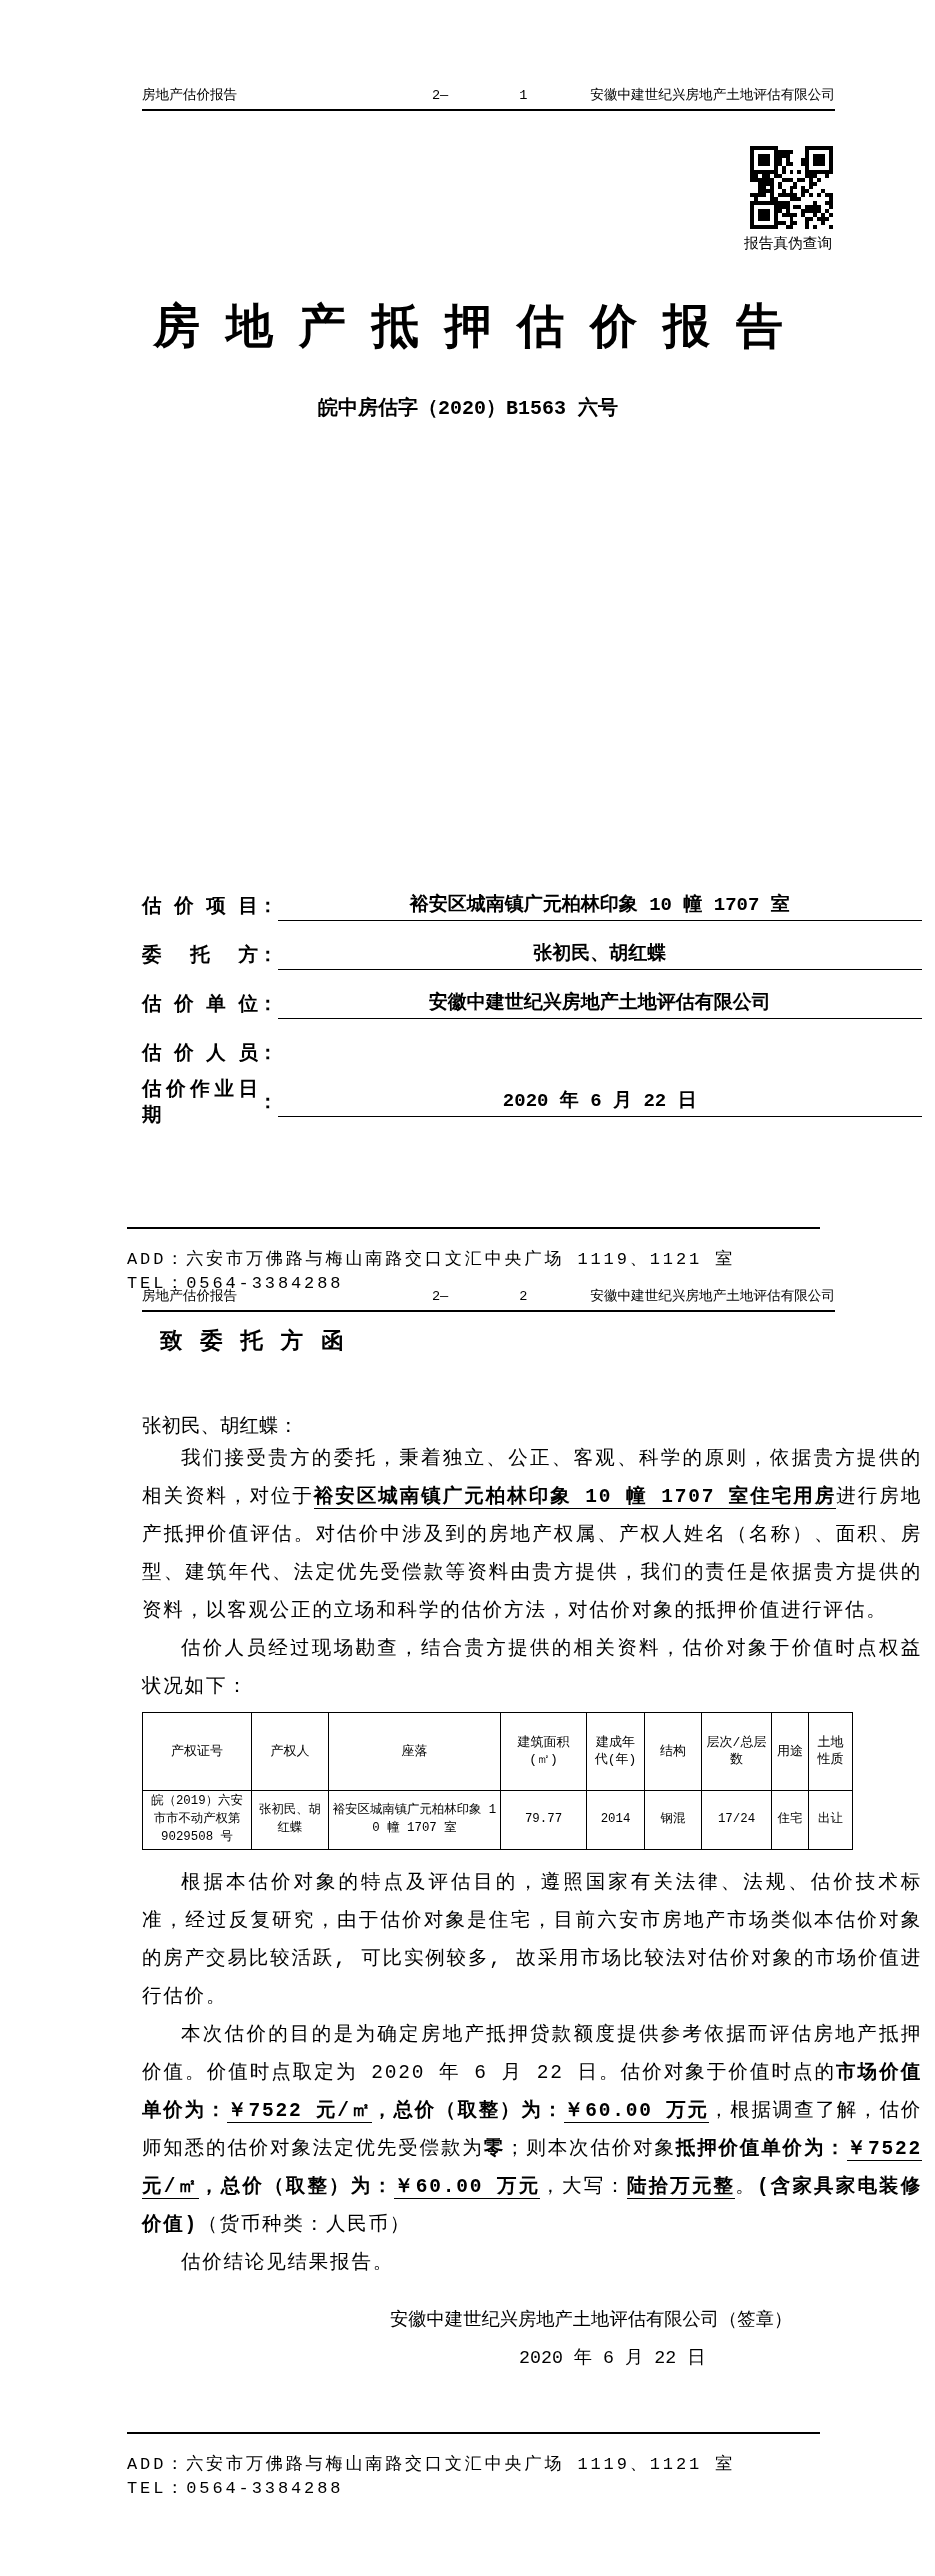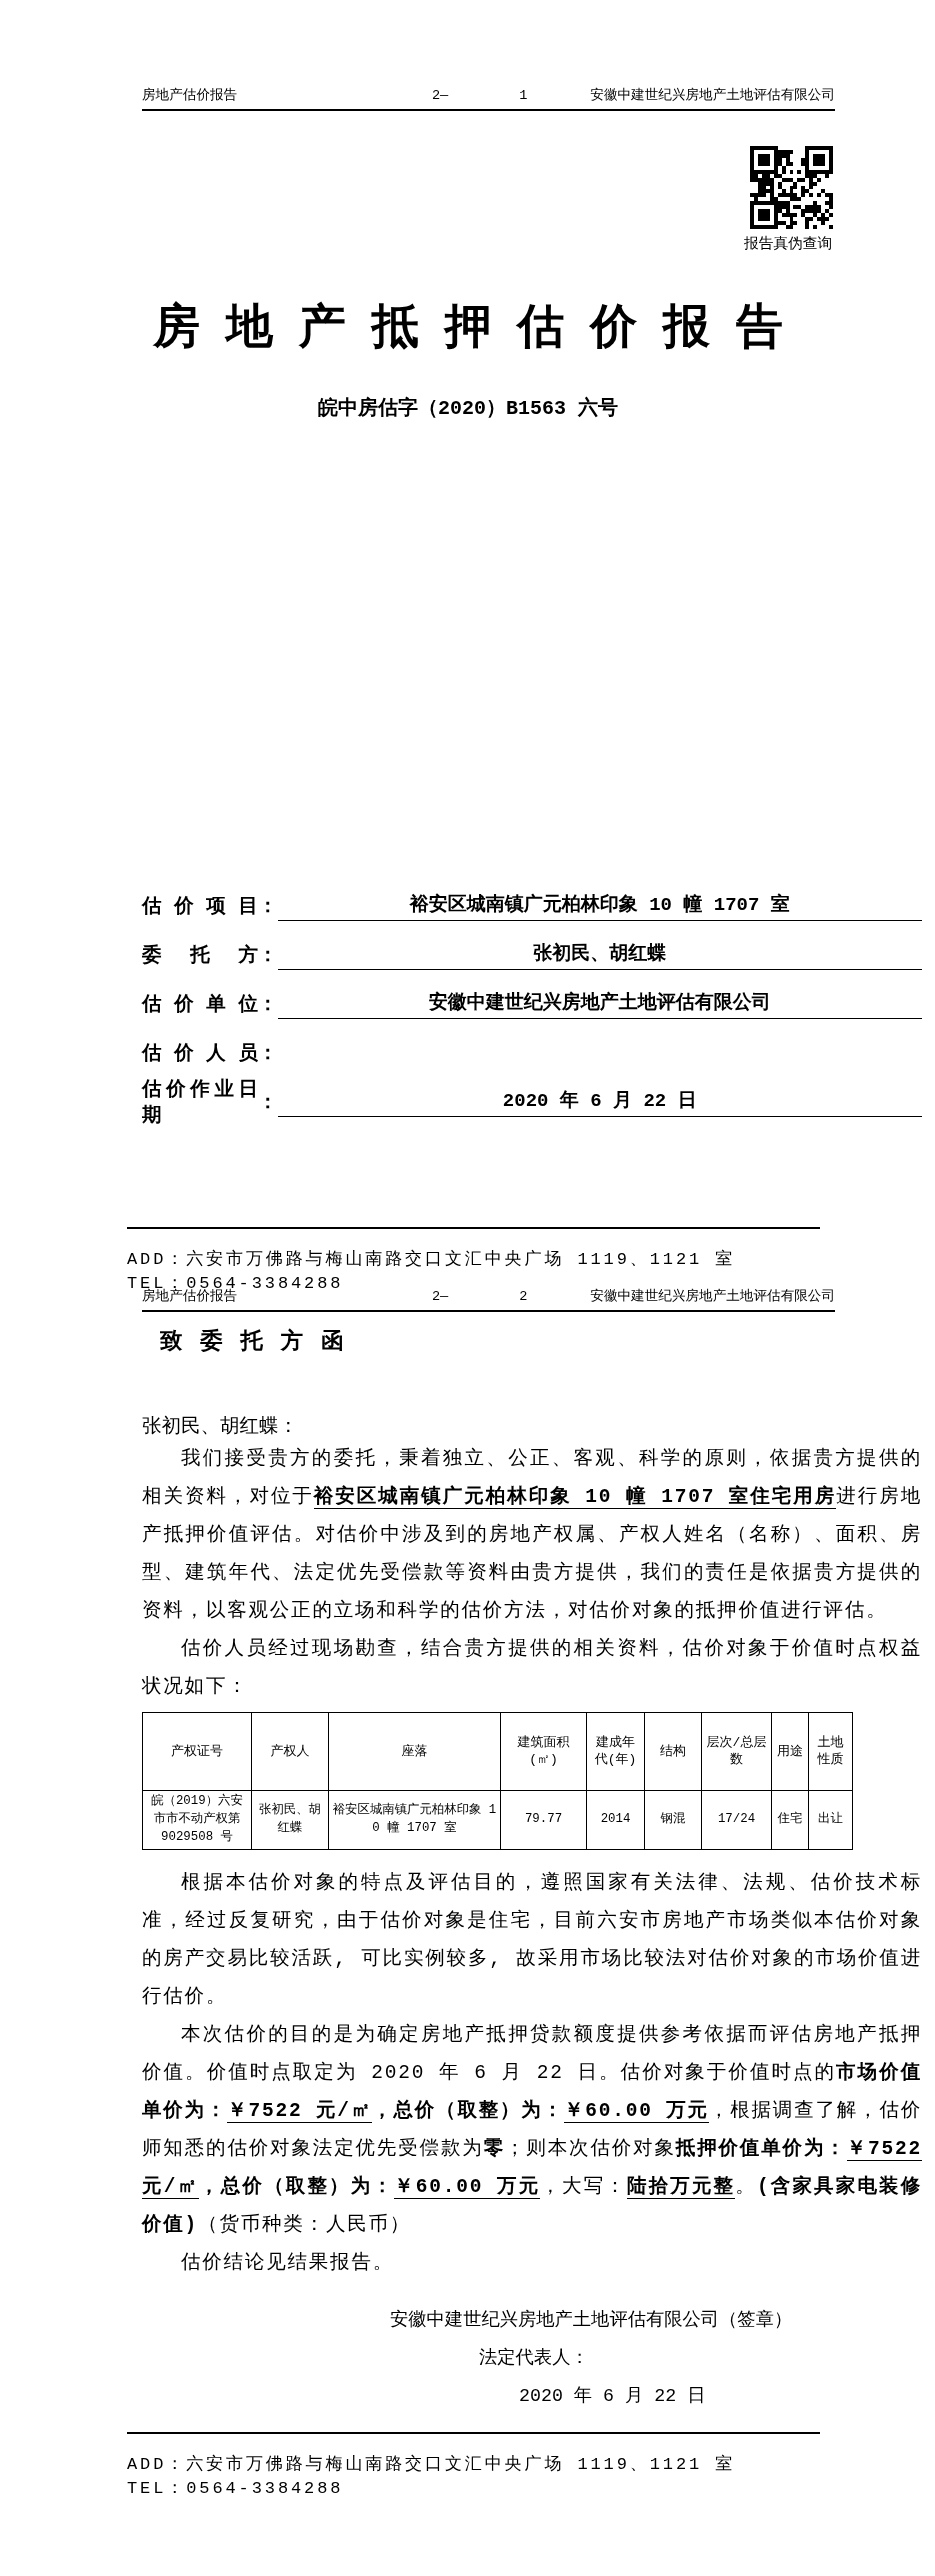--- a/index.html
+++ b/index.html
@@ -351,21 +351,20 @@
   </table>
 
   <div class="flow" style="top:1864px;">
     <p><span>根据本估价对象的特点及评估目的，遵照国家有关法律、法规、估价技术标准，经过反复研究，由于估价对象是住宅，目前六安市房地产市场类似本估价对象的房产交易比较活跃, 可比实例较多, 故采用市场比较法对估价对象的市场价值进行估价。</span></p>
     <p><span>本次估价的目的是为确定房地产抵押贷款额度提供参考依据而评估房地产抵押价值。价值时点取定为 2020 年 6 月 22 日。估价对象于价值时点的</span><span class="b">市场价值单价为：</span><span class="b u">￥7522 元/㎡</span><span class="b">，总价（取整）为：</span><span class="b u">￥60.00 万元</span><span>，根据调查了解，估价师知悉的估价对象法定优先受偿款为</span><span class="b">零</span><span>；则本次估价对象</span><span class="b">抵押价值单价为：</span><span class="b u">￥7522 元/㎡</span><span class="b">，总价（取整）为：</span><span class="b u">￥60.00 万元</span><span>，大写：</span><span class="b u">陆拾万元整</span><span>。</span><span class="b">(含家具家电装修价值)</span><span>（货币种类：人民币）</span></p>
     <p class="closing">估价结论见结果报告。</p>
   </div>
 
   <div class="sig">
     <div class="sig-company">安徽中建世纪兴房地产土地评估有限公司（签章）</div>
-    <div class="sig-rep">法定代表人：</div>
     <div class="sig-date">2020 年 6 月 22 日</div>
   </div>
 
   <div class="run-ftr" style="top:2432px;">
     <div>ADD：六安市万佛路与梅山南路交口文汇中央广场 1119、1121 室</div>
     <div>TEL：0564-3384288</div>
   </div>
 
 </div>
 

